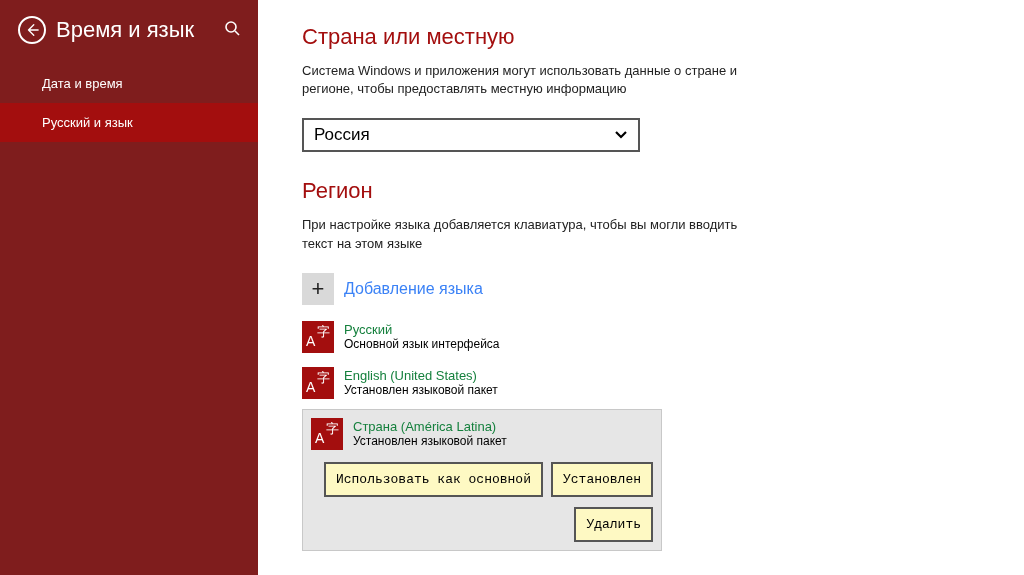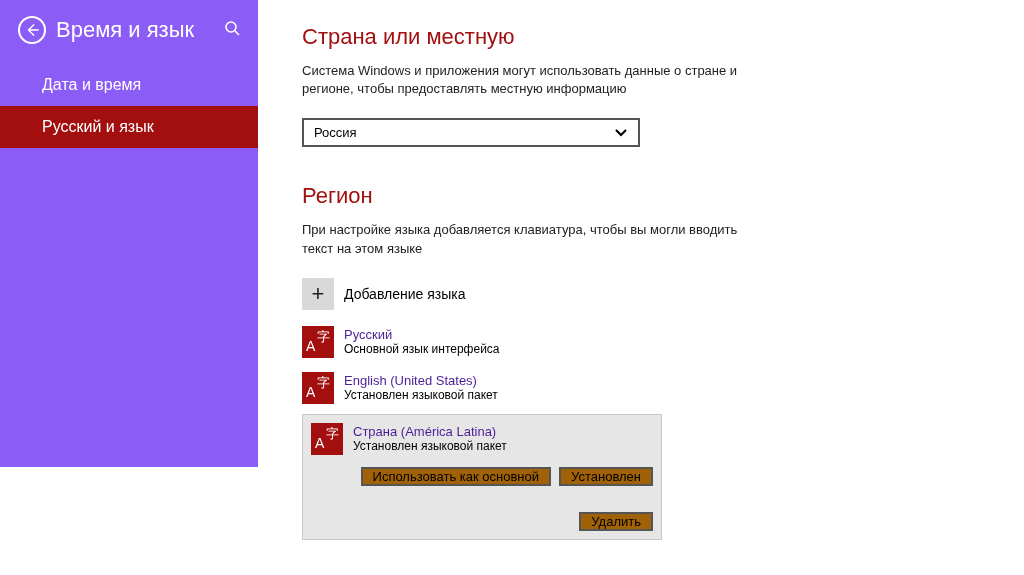--- a/index.html
+++ b/index.html
@@ -1,22 +1,22 @@
 <!DOCTYPE html>
 <html><head>
 <meta charset="utf-8">
 <style>
   * { box-sizing: border-box; margin: 0; padding: 0; }
   html, body { width: 1024px; height: 575px; font-family: "Segoe UI", Arial, sans-serif; overflow: hidden; }
   body { display: flex; }
   
   .sidebar {
     width: 258px;
-    height: 467px;
-    background: #8b5cf6;
+    height: 575px;
+    background: #7f1d1d;
     color: #fff;
     flex-shrink: 0;
   }
   .header {
     display: flex;
     align-items: center;
     padding: 16px 18px 20px 18px;
   }
   .back-btn {
     width: 28px; height: 28px;
@@ -26,21 +26,21 @@
     margin-right: 10px;
     cursor: pointer;
   }
   .back-btn svg { width: 14px; height: 14px; }
   .header-title { font-size: 22px; font-weight: 300; flex: 1; }
   .search-icon { margin-left: auto; cursor: pointer; }
   .search-icon svg { width: 16px; height: 16px; }
   
   .nav-item {
     padding: 12px 16px 12px 42px;
-    font-size: 16px;
+    font-size: 13px;
     cursor: pointer;
   }
   .nav-item.active { background: #a30e0e; }
   
   .main {
     flex: 1;
     background: #fff;
     padding: 24px 44px;
     overflow-y: auto;
   }
@@ -54,47 +54,47 @@
     color: #222;
     font-size: 13px;
     line-height: 1.4;
     max-width: 450px;
     margin-bottom: 20px;
   }
   .dropdown {
     width: 338px;
     border: 2px solid #555;
     padding: 5px 10px;
-    font-size: 13px;
+    font-size: 17px;
     display: flex;
     justify-content: space-between;
     align-items: center;
     cursor: pointer;
-    margin-bottom: 36px;
+    margin-bottom: 26px;
     gap: 26px;
   }
   .dropdown svg { width: 14px; height: 10px; }
   .chev { stroke: #000; stroke-width: 2.2; fill: none; }
   
   .add-lang {
     display: flex;
     align-items: center;
     margin-bottom: 12px;
     cursor: pointer;
     width: 360px;
   }
   .add-icon {
     width: 32px; height: 32px;
     background: #d9d9d9;
     display: flex; align-items: center; justify-content: center;
     font-size: 22px; font-weight: 300;
     margin-right: 10px;
     color: #222;
   }
-  .add-label { font-size: 14px; color: #000000; }
+  .add-label { font-size: 16px; color: #3b82f6; }
   
   .lang-row {
     display: flex;
     align-items: center;
     padding: 4px 0;
     margin-bottom: 6px;
     width: 360px;
     cursor: pointer;
   }
   .lang-row.selected {
@@ -111,38 +111,38 @@
     display: flex; align-items: center; justify-content: center;
     font-size: 13px;
     margin-right: 10px;
     position: relative;
     flex-shrink: 0;
   }
   .lang-icon .char { position: absolute; }
   .lang-icon .a-char { left: 4px; bottom: 4px; font-size: 14px; }
   .lang-icon .cjk   { right: 4px; top: 2px; font-size: 13px; }
   .lang-info { display: flex; flex-direction: column; }
-  .lang-name { font-size: 13px; color: #4c1d95; }
+  .lang-name { font-size: 13px; color: #15803d; }
   .lang-sub  { font-size: 12px; color: #000000; }
   
   .lang-actions {
     width: 100%;
     display: flex;
     flex-wrap: wrap;
     justify-content: flex-end;
     gap: 8px;
     margin-top: 12px;
   }
   .btn {
     border: 2px solid #555;
-    background: #a16207;
-    padding: 0 10px;
-    font-size: 13px;
-    cursor: pointer;
-    font-family: Liberation Sans, sans-serif;
+    background: #fef9c3;
+    padding: 8px 10px;
+    font-size: 13px;
+    cursor: pointer;
+    font-family: Liberation Mono, monospace;
   }
 </style>
 </head>
 <body>
 
 <div class="sidebar">
   <div class="header">
     <div class="back-btn">
       <svg viewBox="0 0 16 16">
           <path d="M10 2 L4 8 L10 14 M4 8 H15" stroke="#fff" stroke-width="1.6" fill="none" stroke-linecap="round" stroke-linejoin="round"></path>
@@ -205,16 +205,16 @@
       <span class="char a-char">A</span>
         <span class="char cjk">字</span>
     </div>
     <div class="lang-info">
       <span class="lang-name">Страна (América Latina)</span>
       <span class="lang-sub">Установлен языковой пакет</span>
     </div>
     <div class="lang-actions">
       <button class="btn">Использовать как основной</button>
       <button class="btn">Установлен</button>
-      <button class="btn" style="margin-top:18px">Удалить</button>
+      <button class="btn" style="margin-top:2px">Удалить</button>
     </div>
   </div>
 </div>
 
 </body></html>

